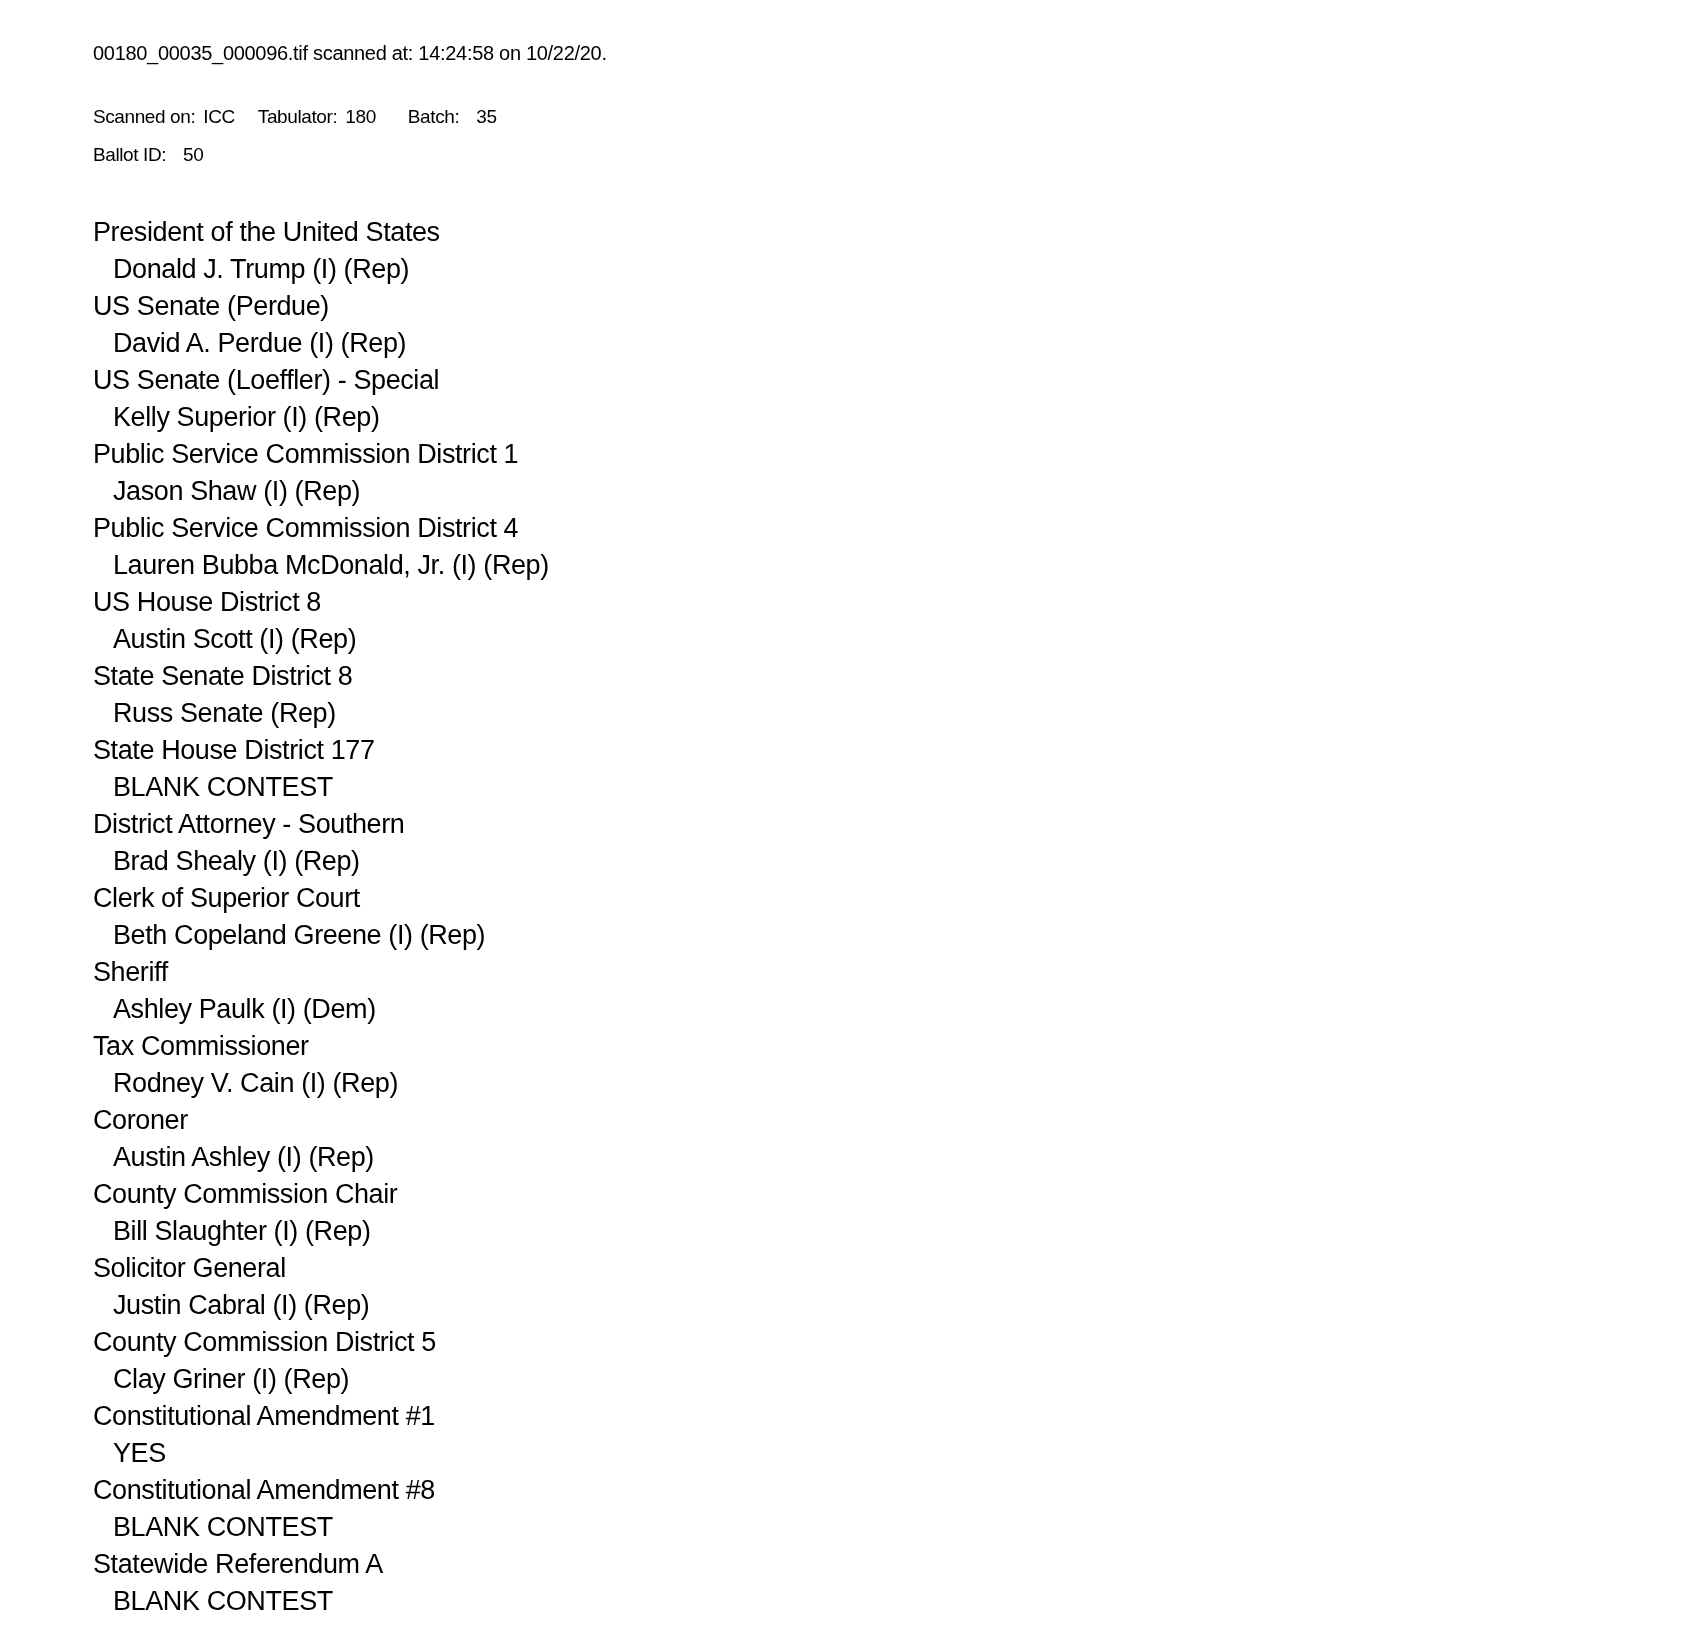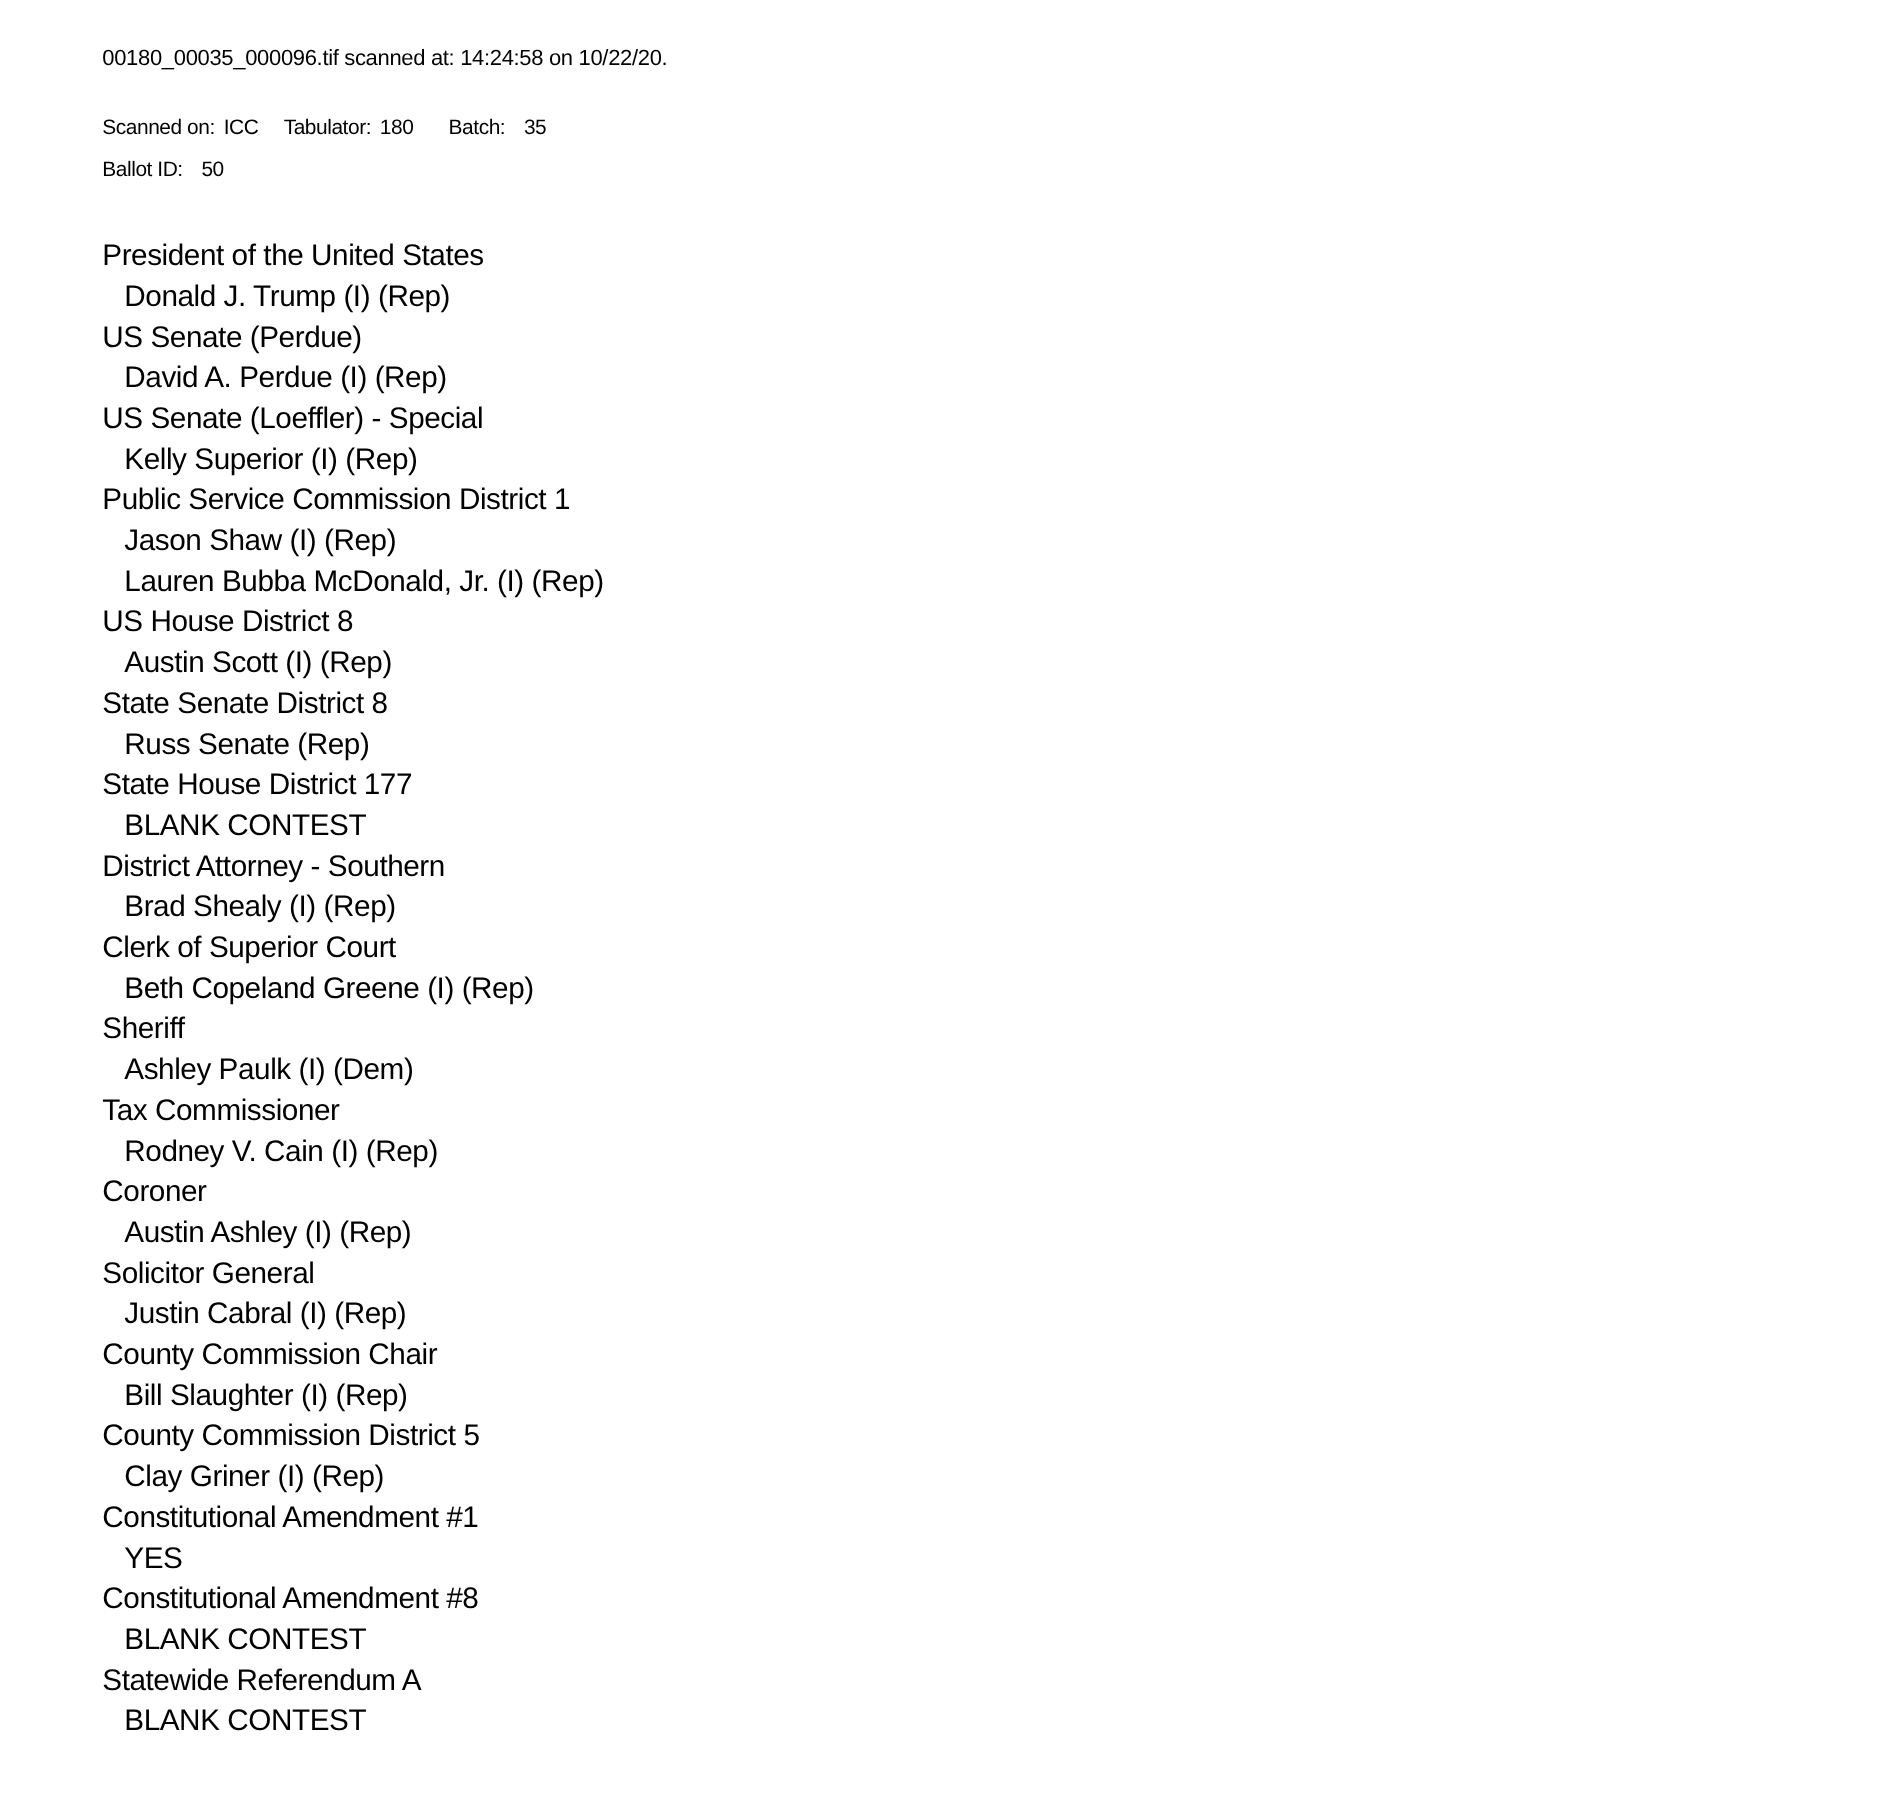--- a/index.html
+++ b/index.html
@@ -80,20 +80,21 @@
     <div class="contest-title">US Senate (Loeffler) - Special</div>
     <div class="contest-selection">Kelly Superior (I) (Rep)</div>
   </div>
 
   <div class="contest-row">
     <div class="contest-title">Public Service Commission District 1</div>
     <div class="contest-selection">Jason Shaw (I) (Rep)</div>
   </div>
 
   <div class="contest-row">
+    <div class="contest-title">Public Service Commission District 4</div>
     <div class="contest-selection">Lauren Bubba McDonald, Jr. (I) (Rep)</div>
   </div>
 
   <div class="contest-row">
     <div class="contest-title">US House District 8</div>
     <div class="contest-selection">Austin Scott (I) (Rep)</div>
   </div>
 
   <div class="contest-row">
     <div class="contest-title">State Senate District 8</div>
@@ -124,27 +125,27 @@
     <div class="contest-title">Tax Commissioner</div>
     <div class="contest-selection">Rodney V. Cain (I) (Rep)</div>
   </div>
 
   <div class="contest-row">
     <div class="contest-title">Coroner</div>
     <div class="contest-selection">Austin Ashley (I) (Rep)</div>
   </div>
 
   <div class="contest-row">
-    <div class="contest-title">Solicitor General</div>
-    <div class="contest-selection">Justin Cabral (I) (Rep)</div>
+    <div class="contest-title">County Commission Chair</div>
+    <div class="contest-selection">Bill Slaughter (I) (Rep)</div>
   </div>
 
   <div class="contest-row">
-    <div class="contest-title">County Commission Chair</div>
-    <div class="contest-selection">Bill Slaughter (I) (Rep)</div>
+    <div class="contest-title">Solicitor General</div>
+    <div class="contest-selection">Justin Cabral (I) (Rep)</div>
   </div>
 
   <div class="contest-row">
     <div class="contest-title">County Commission District 5</div>
     <div class="contest-selection">Clay Griner (I) (Rep)</div>
   </div>
 
   <div class="contest-row">
     <div class="contest-title">Constitutional Amendment #1</div>
     <div class="contest-selection">YES</div>

